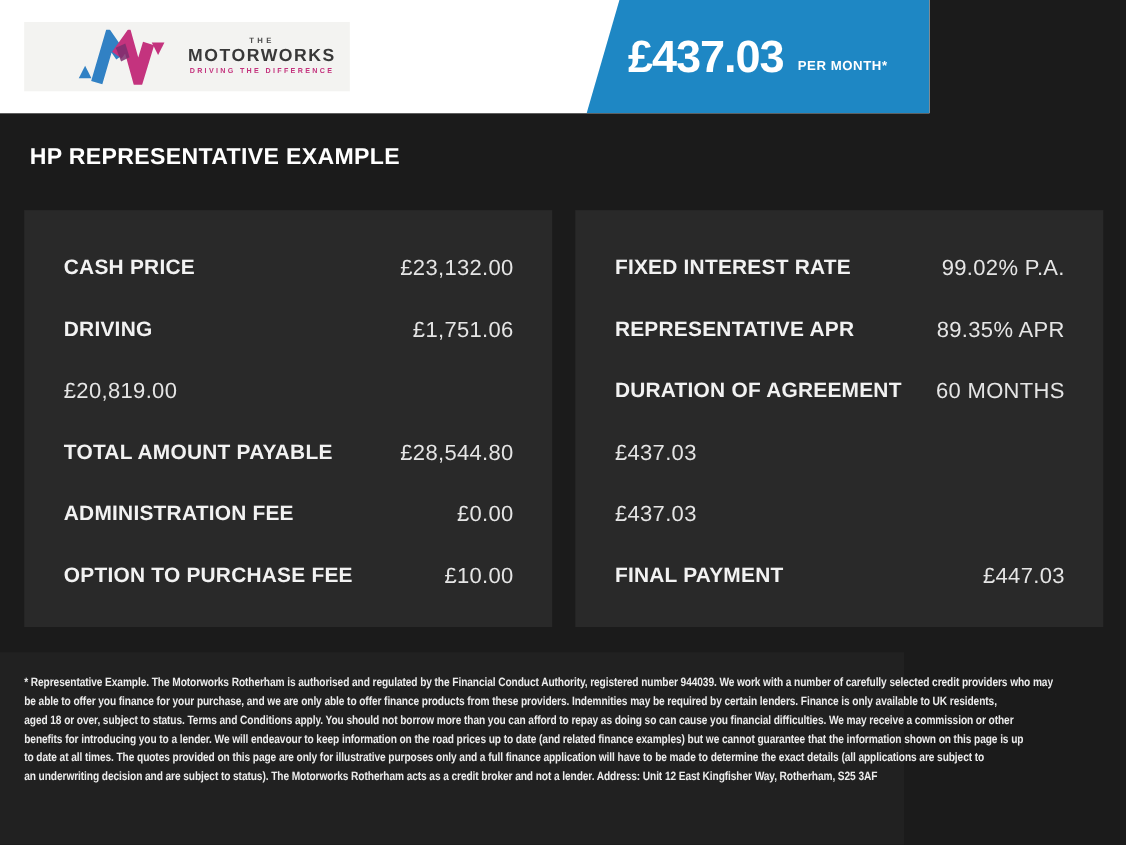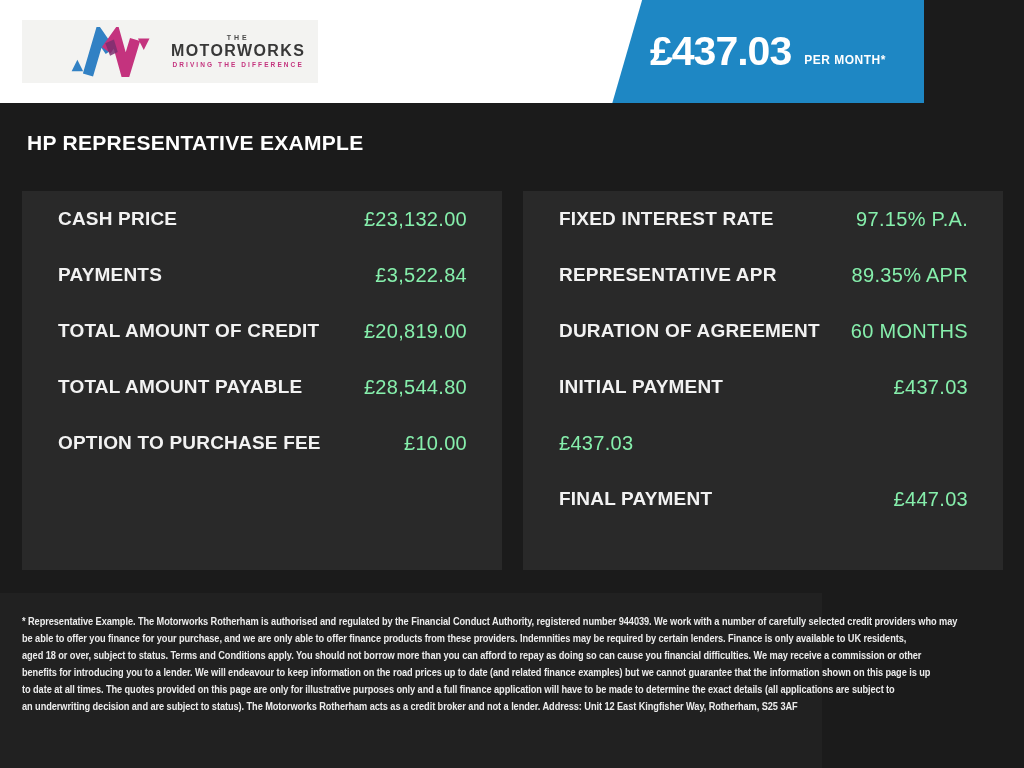--- a/index.html
+++ b/index.html
@@ -2,21 +2,21 @@
 <html style="--accent-blue: #1e87c4; --logo-blue: #3181c4; --logo-magenta: #c4337e; --panel-bg: #292929; --page-bg: #1b1b1b; --footer-bg: #212121; --value-gray: #8f8f8f;"><head>
 <meta charset="utf-8">
 <style>
   html,body{margin:0;padding:0}
   body{
     width:1024px;height:768px;position:relative;overflow:hidden;
     background:#1b1b1b;
     font-family:"Liberation Sans", sans-serif;
   }
   
-  .header{position:absolute;top:0;left:0;width:924px;height:103px;background:#ffffff}
+  .header{position:absolute;top:0;left:0;width:845px;height:103px;background:#ffffff}
   .logo-box{
     position:absolute;left:22px;top:20px;width:296px;height:63px;
     background:#f3f3f1;display:flex;align-items:center;
     padding-left:38px;box-sizing:border-box;cursor:pointer;
   }
   .logo-mark{width:104px;height:50px;flex:0 0 auto}
   .logo-text{margin-left:7px;text-align:center;line-height:1}
   .logo-the{font-size:7px;letter-spacing:3px;color:#4a4a4a;font-weight:700}
   .logo-name{font-size:16px;letter-spacing:1.4px;color:#383838;font-weight:700;margin-top:2px}
   .logo-tagline{font-size:6.5px;letter-spacing:2.1px;color:var(--logo-magenta,#c4337e);font-weight:700;margin-top:3px}
@@ -28,30 +28,30 @@
   }
   .price-amount{font-size:41px;font-weight:700;letter-spacing:-1px}
   .price-period{font-size:12px;font-weight:700;margin-left:13px;margin-top:16px;letter-spacing:.5px}
   
   .main-title{
     position:absolute;left:27px;top:131px;margin:0;
     font-size:21px;font-weight:700;color:#ffffff;letter-spacing:.3px;
   }
   .panel{
     position:absolute;top:191px;width:480px;height:379px;
-    background:#292929;box-sizing:border-box;
+    background:#292929;padding-top:25px;box-sizing:border-box;
   }
   .panel-left{left:22px}
   .panel-right{left:523px}
   .frow{
     height:56px;display:flex;align-items:center;justify-content:space-between;
     padding:0 35px 0 36px;
   }
   .flabel{font-size:19px;font-weight:700;color:#f2f2f2;letter-spacing:.2px;white-space:nowrap}
-  .fvalue{font-size:20px;font-weight:400;color:#86efac;letter-spacing:.3px;white-space:nowrap}
+  .fvalue{font-size:20px;font-weight:400;color:#e5e5e5;letter-spacing:.3px;white-space:nowrap}
   
   .footer{position:absolute;left:0;top:593px;width:822px;height:175px;background:#212121}
   .fineprint{position:absolute;left:22px;top:20px}
   .fp-line{
     font-size:11px;font-weight:700;color:#ececec;line-height:17px;white-space:nowrap;
     letter-spacing:-.1px;transform:scaleX(.84);transform-origin:left center;
   }
 </style>
 </head>
 <body>
@@ -78,52 +78,54 @@
 </div>
 
 <h1 class="main-title">HP REPRESENTATIVE EXAMPLE</h1>
 
 <div class="panel panel-left">
   <div class="frow">
     <span class="flabel">CASH PRICE</span>
     <span class="fvalue">£23,132.00</span>
   </div>
   <div class="frow">
-    <span class="flabel">PAYMENTS</span>
-    <span class="fvalue">£3,522.84</span>
+    <span class="flabel">DRIVING</span>
+    <span class="fvalue">£1,751.06</span>
   </div>
   <div class="frow">
-    <span class="flabel">TOTAL AMOUNT OF CREDIT</span>
     <span class="fvalue">£20,819.00</span>
   </div>
   <div class="frow">
     <span class="flabel">TOTAL AMOUNT PAYABLE</span>
     <span class="fvalue">£28,544.80</span>
+  </div>
+  <div class="frow">
+    <span class="flabel">ADMINISTRATION FEE</span>
+    <span class="fvalue">£0.00</span>
   </div>
   <div class="frow">
     <span class="flabel">OPTION TO PURCHASE FEE</span>
     <span class="fvalue">£10.00</span>
   </div>
 </div>
 
 <div class="panel panel-right">
   <div class="frow">
     <span class="flabel">FIXED INTEREST RATE</span>
-    <span class="fvalue">97.15% P.A.</span>
+    <span class="fvalue">99.02% P.A.</span>
   </div>
   <div class="frow">
     <span class="flabel">REPRESENTATIVE APR</span>
     <span class="fvalue">89.35% APR</span>
   </div>
   <div class="frow">
     <span class="flabel">DURATION OF AGREEMENT</span>
     <span class="fvalue">60 MONTHS</span>
   </div>
   <div class="frow">
-    <span class="flabel">INITIAL PAYMENT</span>
     <span class="fvalue">£437.03</span>
   </div>
   <div class="frow">
     <span class="fvalue">£437.03</span>
   </div>
   <div class="frow">
     <span class="flabel">FINAL PAYMENT</span>
     <span class="fvalue">£447.03</span>
   </div>
 </div>

